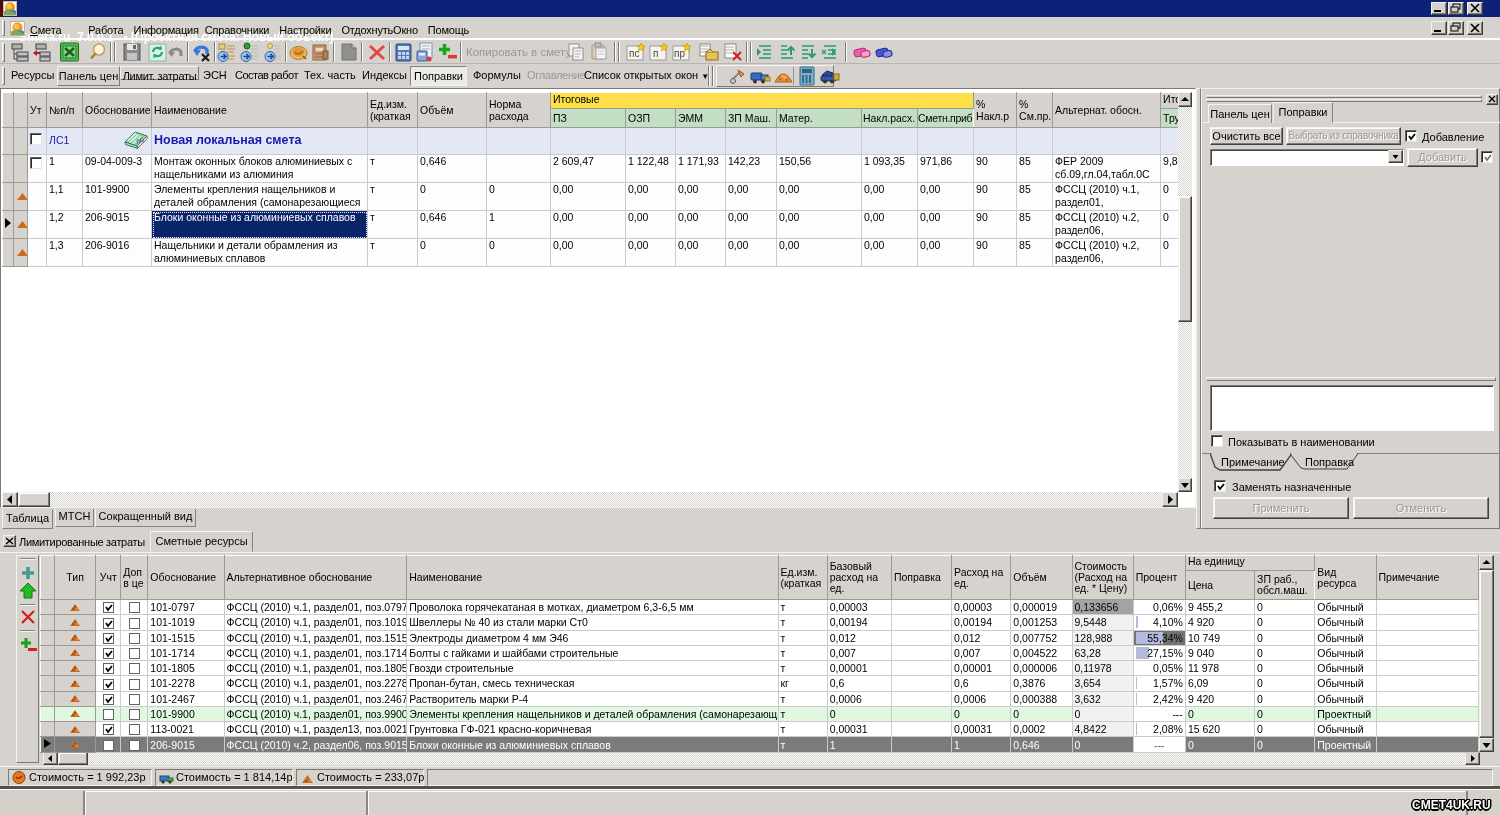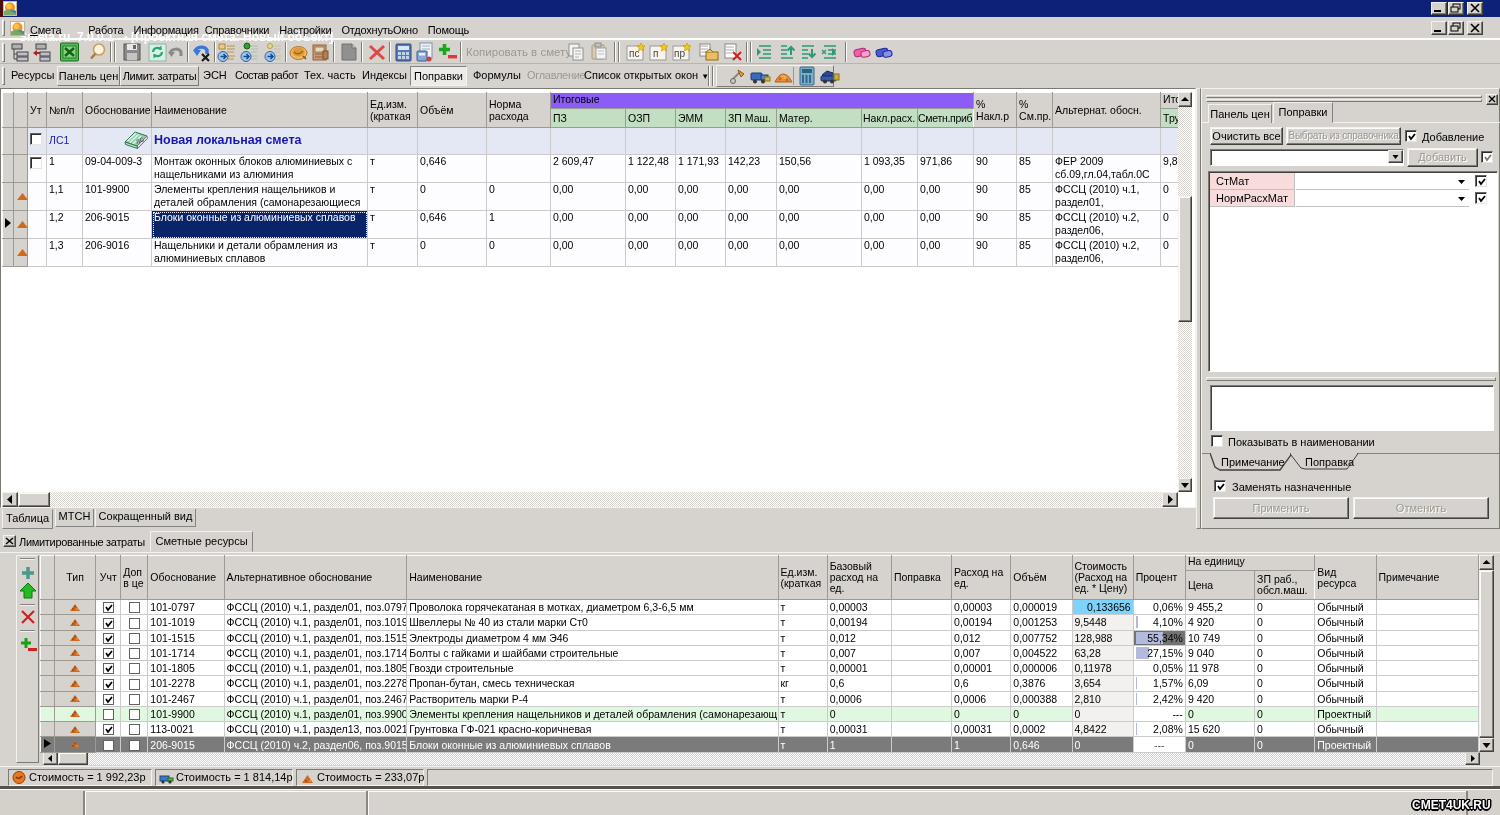--- a/index.html
+++ b/index.html
@@ -15,21 +15,21 @@
 .grip { width:3px; border-top:1px solid #fcfcfc; border-left:1px solid #fcfcfc; border-right:1px solid #7b7b73; border-bottom:1px solid #7b7b73; }
 .cb { width:12px; height:12px; background:#fff; border-top:1px solid #636363; border-left:1px solid #636363; border-right:1px solid #e6e4e0; border-bottom:1px solid #e6e4e0; box-shadow: inset 1px 1px 0 #2b2b2b; position:absolute; }
 .cb svg { position:absolute; left:1px; top:1px; }
 table { border-collapse:collapse; table-layout:fixed; }
 td, th { overflow:hidden; white-space:nowrap; }
 
 #maingrid { position:absolute; left:2px; top:92px; }
 #maingrid td { border:1px solid #cbcbcb; font-size:10.5px; padding:0 2px; vertical-align:top; line-height:13px; background:#fdfdff; }
 #maingrid td.wrap { white-space:normal; line-height:13px; }
 #maingrid td.hd { background:#d6d3ce; border:1px solid #9d9a94; border-top-color:#fcfcfc; border-left-color:#fcfcfc; vertical-align:middle; font-weight:normal; text-align:left; padding:0 2px; line-height:12px; font-size:10.5px; }
-#maingrid td.g1 { background:#8b5cf6; }
+#maingrid td.g1 { background:#fde047; }
 #maingrid td.g2 { background:#c3dfc3; }
 #maingrid td.fixed { background:#d6d3ce; border:1px solid #9d9a94; border-top-color:#fcfcfc; border-left-color:#fcfcfc; }
 
 #botgrid { position:absolute; left:40px; top:555px; }
 #botgrid td { border:1px solid #cbcbcb; font-size:10.5px; padding:0 2px; vertical-align:middle; line-height:12px; background:#fff; }
 #botgrid td.hd { background:#d6d3ce; border:1px solid #9d9a94; border-top-color:#fcfcfc; border-left-color:#fcfcfc; vertical-align:middle; line-height:11px; }
 #botgrid td.fixed { background:#d6d3ce; border:1px solid #9d9a94; border-top-color:#fcfcfc; border-left-color:#fcfcfc; }
 #botgrid tr.sel td { background:#7b7b7b; color:#fff; }
 #botgrid tr.green td { background:#e0f7e0; }
 </style>
@@ -261,21 +261,21 @@
 <svg class="abs" style="left:875px;top:3px;" width="19" height="18">
       <rect x="1" y="6" width="12" height="7" rx="2.5" fill="#4858d8" stroke="#202890" transform="rotate(-12 7 9)"></rect>
       <rect x="8" y="8" width="9" height="6" rx="2.5" fill="#8890e8" stroke="#202890" transform="rotate(-12 12 11)"></rect>
     </svg>
 </div>
 
 <div class="abs" style="left:0;top:64px;width:1500px;height:24px;font-size:11px;" id="tabrow">
 <div class="abs grip" style="left:2px;top:3px;height:18px;"></div>
 <div class="abs" style="left:11px;top:5px;">Ресурсы</div>
 <div class="abs raised" style="left:57px;top:2px;width:63px;height:20px;line-height:18px;text-align:center;white-space:nowrap;">Панель цен</div>
-<div class="abs raised" style="left:120px;top:2px;width:79px;height:20px;line-height:18px;text-align:center;white-space:nowrap;letter-spacing:-0.3px;">Лимит. затраты</div>
+<div class="abs raised" style="left:120px;top:2px;width:79px;height:14px;line-height:18px;text-align:center;white-space:nowrap;letter-spacing:-0.3px;">Лимит. затраты</div>
 <div class="abs" style="left:203px;top:5px;">ЭСН</div>
 <div class="abs" style="left:235px;top:5px;letter-spacing:-0.5px;">Состав работ</div>
 <div class="abs" style="left:304px;top:5px;">Тех. часть</div>
 <div class="abs" style="left:362px;top:5px;">Индексы</div>
 <div class="abs" style="position:absolute;left:410px;top:2px;width:57px;height:20px;line-height:18px;text-align:center;background:#edebe7;white-space:nowrap;border:1px solid #848284;border-right-color:#f4f2ef;border-bottom-color:#f4f2ef;">Поправки</div>
 <div class="abs" style="left:473px;top:5px;">Формулы</div>
 <div class="abs" style="left:527px;top:5px;color:#9b9890;letter-spacing:-0.3px;">Оглавление</div>
 <div class="abs" style="left:584px;top:5px;">Список открытых окон <span style="font-size:8px;">▼</span></div>
 <div class="abs vsep" style="left:708px;top:2px;height:20px;"></div>
 <div class="abs vsep" style="left:712px;top:2px;height:20px;"></div>
@@ -541,42 +541,20 @@
           <path d="M3.5 4 L6.5 8 L9.5 4 Z" fill="#000"></path>
         </svg></div>
  </div>
  <div class="abs raised2" style="left:205px;top:59px;width:71px;height:19px;text-align:center;line-height:17px;font-size:11px;background:#d6d3ce;color:#9b9890;text-shadow:1px 1px 0 #fff;">Добавить</div>
  <div class="cb" style="left:279px;top:62px;">
       <svg width="10" height="10">
         <path d="M2 4 L4 7 L8 2" stroke="#777" stroke-width="1.8" fill="none"></path>
       </svg>
     </div>
 
- <div class="abs sunken2" style="left:6px;top:82px;width:290px;height:201px;background:#fff;">
-  <div class="abs" style="left:1px;top:1px;width:85px;height:17px;background:#f8dcdc;border-right:1px solid #c0c0c0;border-bottom:1px solid #c0c0c0;font-size:11px;padding:2px 0 0 6px;">СтМат</div>
-  <div class="abs" style="left:87px;top:1px;width:173px;height:17px;border-bottom:1px solid #c0c0c0;"></div>
-  <div class="abs" style="left:246px;top:3px;width:13px;height:13px;"><svg width="13" height="13">
-          <path d="M3 5 L6.5 9 L10 5 Z" fill="#000"></path>
-        </svg></div>
-  <div class="cb" style="left:266px;top:3px;">
-        <svg width="10" height="10">
-          <path d="M2 4 L4 7 L8 2" stroke="#000" stroke-width="1.8" fill="none"></path>
-        </svg>
-      </div>
-  <div class="abs" style="left:1px;top:18px;width:85px;height:17px;background:#f8dcdc;border-right:1px solid #c0c0c0;border-bottom:1px solid #c0c0c0;font-size:11px;padding:2px 0 0 6px;">НормРасхМат</div>
-  <div class="abs" style="left:87px;top:18px;width:173px;height:17px;border-bottom:1px solid #c0c0c0;"></div>
-  <div class="abs" style="left:246px;top:20px;width:13px;height:13px;"><svg width="13" height="13">
-          <path d="M3 5 L6.5 9 L10 5 Z" fill="#000"></path>
-        </svg></div>
-  <div class="cb" style="left:266px;top:20px;">
-        <svg width="10" height="10">
-          <path d="M2 4 L4 7 L8 2" stroke="#000" stroke-width="1.8" fill="none"></path>
-        </svg>
-      </div>
- </div>
 
  <div class="abs raised" style="left:4px;top:288px;width:290px;height:4px;"></div>
 
  <div class="abs sunken2" style="left:8px;top:296px;width:284px;height:46px;background:#fff;"></div>
  <div class="cb" style="left:9px;top:346px;"></div>
  <div class="abs" style="left:26px;top:347px;font-size:11px;">Показывать в наименовании</div>
 
  <div class="abs" style="left:0px;top:364px;width:299px;height:1px;background:#848284;"></div>
  <svg class="abs" style="left:8px;top:364px;" width="86" height="19">
       <path d="M0 0 L5 14 L10 17 L70 17 L81 2 L82 0" fill="#d6d3ce" stroke="#404040" stroke-width="1.3"></path>
@@ -712,21 +690,21 @@
             </svg></span></td>
  <td style="text-align:center;padding:0;"><span style="position:relative;display:inline-block;width:11px;height:11px;background:#fff;border:1px solid #636363;vertical-align:middle;"></span></td>
  <td>101-0797</td>
  <td>ФССЦ (2010) ч.1, раздел01, поз.0797</td>
  <td>Проволока горячекатаная в мотках, диаметром 6,3-6,5 мм</td>
  <td>т</td>
  <td>0,00003</td>
  <td></td>
  <td>0,00003</td>
  <td>0,000019</td>
- <td style="background:#7dd3fc;text-align:right;">0,133656</td>
+ <td style="background:#a3a3a3;">0,133656</td>
  <td style="background:#fff;text-align:right;">0,06%</td>
  <td>9 455,2</td>
  <td>0</td>
  <td>Обычный</td>
  <td></td>
 </tr>
 <tr style="height:15.25px;">
  <td class="fixed" style="padding:0 0 0 1px;"></td>
  <td class="fixed" style="text-align:center;padding:0;"><svg width="14" height="11">
             <path d="M2 10 L7 3 L12 10 Z" fill="#cd6a1e"></path>
@@ -894,21 +872,21 @@
             </svg></span></td>
  <td style="text-align:center;padding:0;"><span style="position:relative;display:inline-block;width:11px;height:11px;background:#fff;border:1px solid #636363;vertical-align:middle;"></span></td>
  <td>101-2467</td>
  <td>ФССЦ (2010) ч.1, раздел01, поз.2467</td>
  <td>Растворитель марки Р-4</td>
  <td>т</td>
  <td>0,0006</td>
  <td></td>
  <td>0,0006</td>
  <td>0,000388</td>
- <td style="background:#f2f1ef;">2,810</td>
+ <td style="background:#f2f1ef;">3,632</td>
  <td style="background:#fff;text-align:right;">
           <div style="position:relative;width:100%;height:12px;">
             <div style="position:absolute;left:0;top:0;width:1px;height:12px;background:#b4bade;"></div>
             <div style="position:absolute;right:0;top:0;">2,42%</div>
           </div>
         </td>
  <td>9 420</td>
  <td>0</td>
  <td>Обычный</td>
  <td></td>

